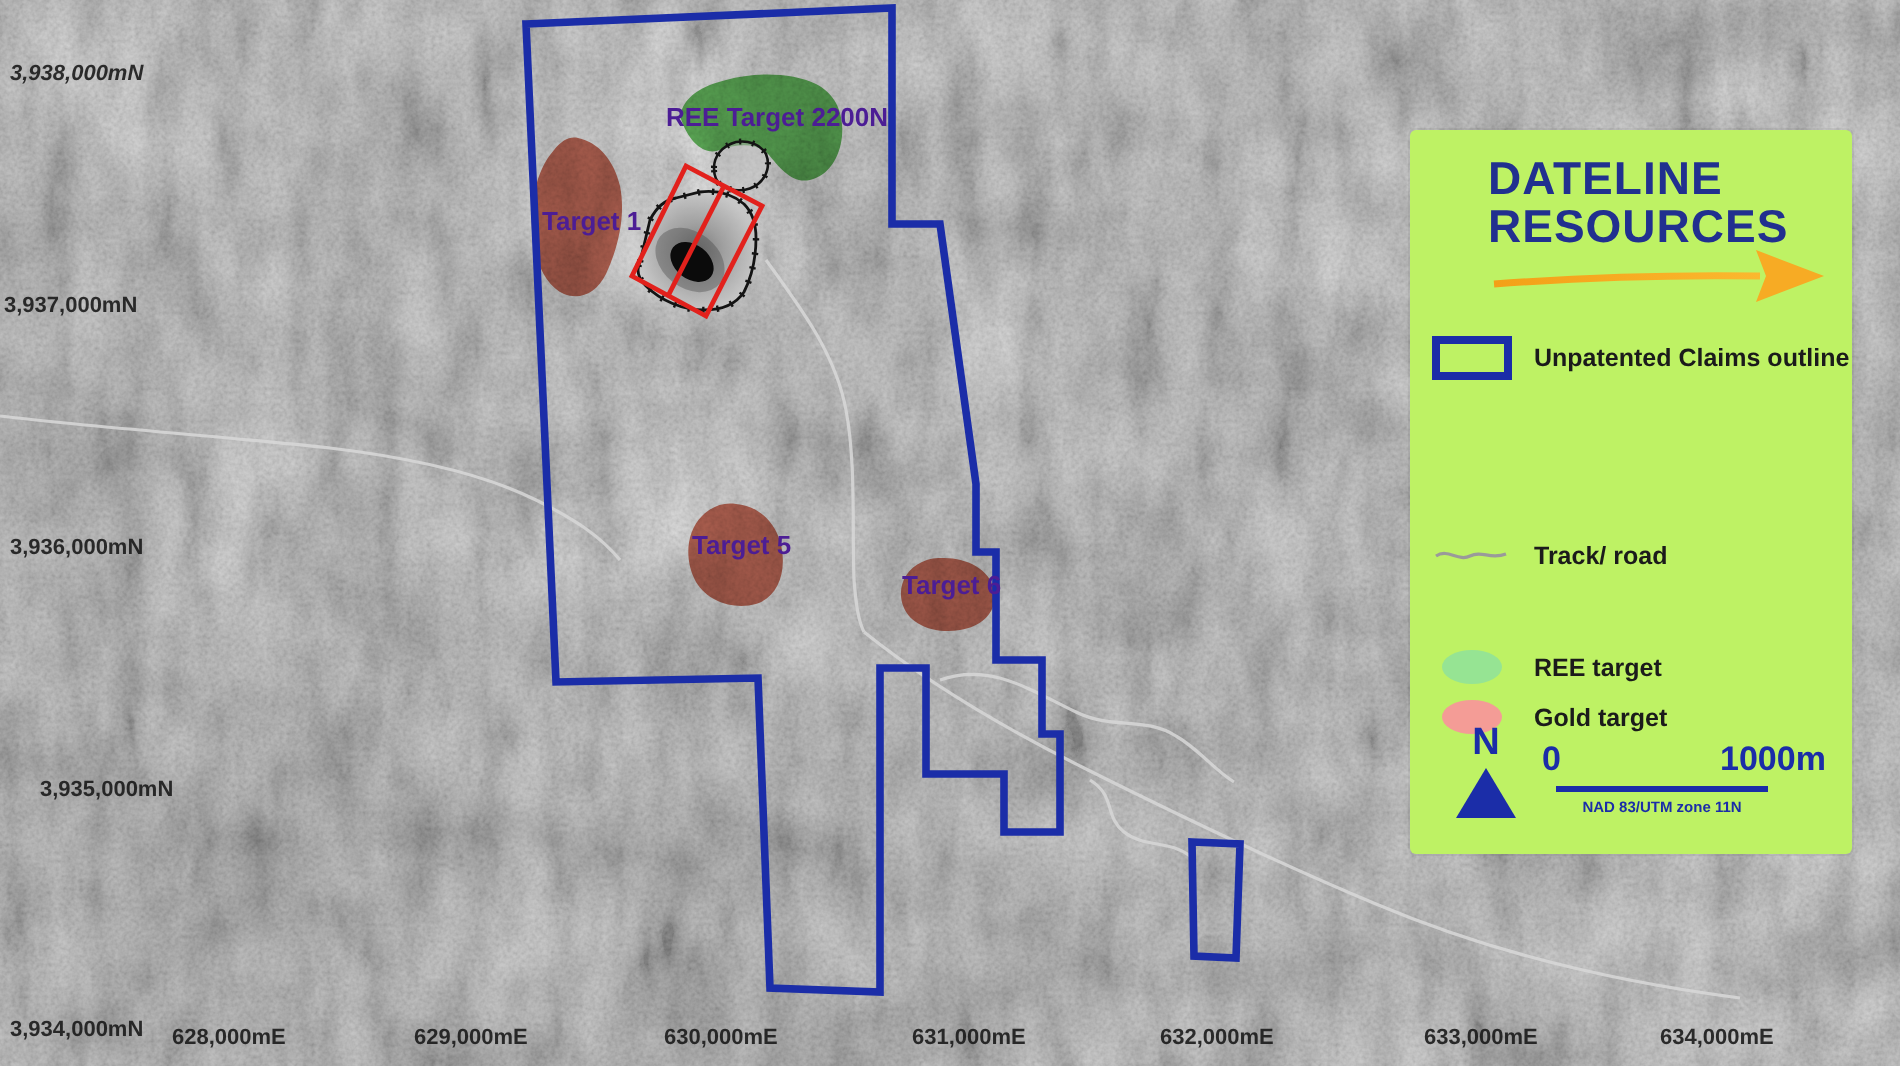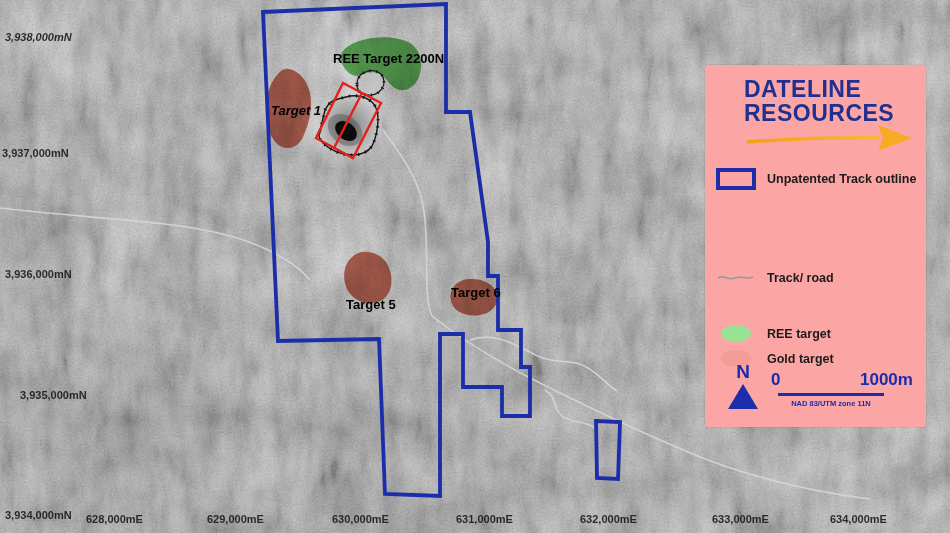--- a/index.html
+++ b/index.html
@@ -11,23 +11,23 @@
       radial-gradient(160px 140px at 350px 250px, rgba(224,224,224,.6), rgba(224,224,224,0) 70%),
       radial-gradient(120px 70px at 60px 35px, rgba(214,214,214,.5), rgba(214,214,214,0) 70%),
       radial-gradient(300px 150px at 800px 110px, rgba(206,206,206,.45), rgba(206,206,206,0) 72%),
       radial-gradient(170px 100px at 880px 480px, rgba(214,214,214,.5), rgba(214,214,214,0) 70%),
       radial-gradient(250px 180px at 110px 420px, rgba(28,28,28,.42), rgba(28,28,28,0) 72%),
       radial-gradient(230px 130px at 430px 495px, rgba(38,38,38,.35), rgba(38,38,38,0) 72%),
       radial-gradient(160px 160px at 25px 200px, rgba(48,48,48,.32), rgba(48,48,48,0) 70%),
       radial-gradient(210px 120px at 620px 300px, rgba(66,66,66,.25), rgba(66,66,66,0) 70%),
       linear-gradient(#999, #8f8f8f);}
   svg.mapsvg{position:absolute;left:0;top:0;}
-  .maplabel{position:absolute;font:600 13px "Liberation Sans",sans-serif;color:#000000;white-space:nowrap;}
+  .maplabel{position:absolute;font:600 13px "Liberation Sans",sans-serif;color:#4c1d95;white-space:nowrap;}
   .coord{position:absolute;font:600 11px "Liberation Sans",sans-serif;color:rgba(22,22,22,.88);white-space:nowrap;}
-  .legend{position:absolute;left:705px;top:65px;width:221px;height:362px;background:#fca5a5;
+  .legend{position:absolute;left:705px;top:65px;width:221px;height:362px;background:#bef264;
           border-radius:3px;box-shadow:0 0 0 1px rgba(0,0,0,.05);}
   .logo{position:absolute;left:39px;top:12px;color:#21308f;font-weight:800;font-size:23px;
         line-height:24px;letter-spacing:.5px;}
   .logo-arrow{position:absolute;left:39px;top:56px;}
   .lrow{position:absolute;left:11px;display:flex;align-items:center;gap:11px;}
   .lrow .ltext{font:600 12.5px "Liberation Sans",sans-serif;color:#1b1b1b;white-space:nowrap;}
   .swatch{width:40px;height:22px;box-sizing:border-box;flex:0 0 auto;}
   .sw-blue{border:4px solid #1b2da8;}
   .sw-red{border:4px solid #e2211c;}
   .ell{width:30px;height:17px;border-radius:50%;flex:0 0 auto;margin:0 5px;}
@@ -128,22 +128,22 @@
       <line x1="362" y1="93" x2="334" y2="148"></line>
     </g>
 
     <g stroke="#1b2da8" stroke-width="3.8" fill="none" stroke-linejoin="miter">
       <polygon points="263,12 446,4 446,112 470,112 488,242 488,276 498,276 498,330 521,330 521,367 530,367 530,416 502,416 502,387 463,387 463,334 440,334 440,496 385,494 379,339 278,341"></polygon>
       <polygon points="596,421 620,422 618,479 597,478"></polygon>
     </g>
   </svg>
 
   <div class="maplabel" style="left:333px;top:51px;">REE Target 2200N</div>
-  <div class="maplabel" style="left:271px;top:103px;font-style:italic;">Target 1</div>
-  <div class="maplabel" style="left:346px;top:265px;margin-top:32px;">Target 5</div>
+  <div class="maplabel" style="left:271px;top:103px;">Target 1</div>
+  <div class="maplabel" style="left:346px;top:265px;">Target 5</div>
   <div class="maplabel" style="left:451px;top:285px;">Target 6</div>
 
   <div class="coord" style="left:5px;top:31px;font-style:italic;">3,938,000mN</div>
   <div class="coord" style="left:2px;top:147px;">3,937,000mN</div>
   <div class="coord" style="left:5px;top:268px;">3,936,000mN</div>
   <div class="coord" style="left:5px;top:389px;margin-left:15px;">3,935,000mN</div>
   <div class="coord" style="left:5px;top:509px;">3,934,000mN</div>
 
   <div class="coord" style="left:86px;top:513px;">628,000mE</div>
   <div class="coord" style="left:207px;top:513px;">629,000mE</div>
@@ -164,21 +164,21 @@
       <defs>
         <linearGradient id="arrowGrad2" x1="0" y1="0" x2="1" y2="0">
           <stop offset="0%" stop-color="#f3a017"></stop>
             <stop offset="100%" stop-color="#fbb82f"></stop>
         </linearGradient>
       </defs>
     </svg>
 
     <div class="lrow" style="top:103px;">
       <div class="swatch sw-blue"></div>
-      <div class="ltext">Unpatented Track outline</div>
+      <div class="ltext">Unpatented Claims outline</div>
     </div>
 
 
 
     <div class="lrow" style="top:204px;align-items:flex-end;">
       <svg width="40" height="16" viewBox="0 0 40 16">
         <path d="M2,9 C8,5 13,12 19,9 C25,6 29,11 37,8" fill="none" stroke="#9a9a9a" stroke-width="1.6"></path>
       </svg>
       <div class="ltext">Track/ road</div>
     </div>

